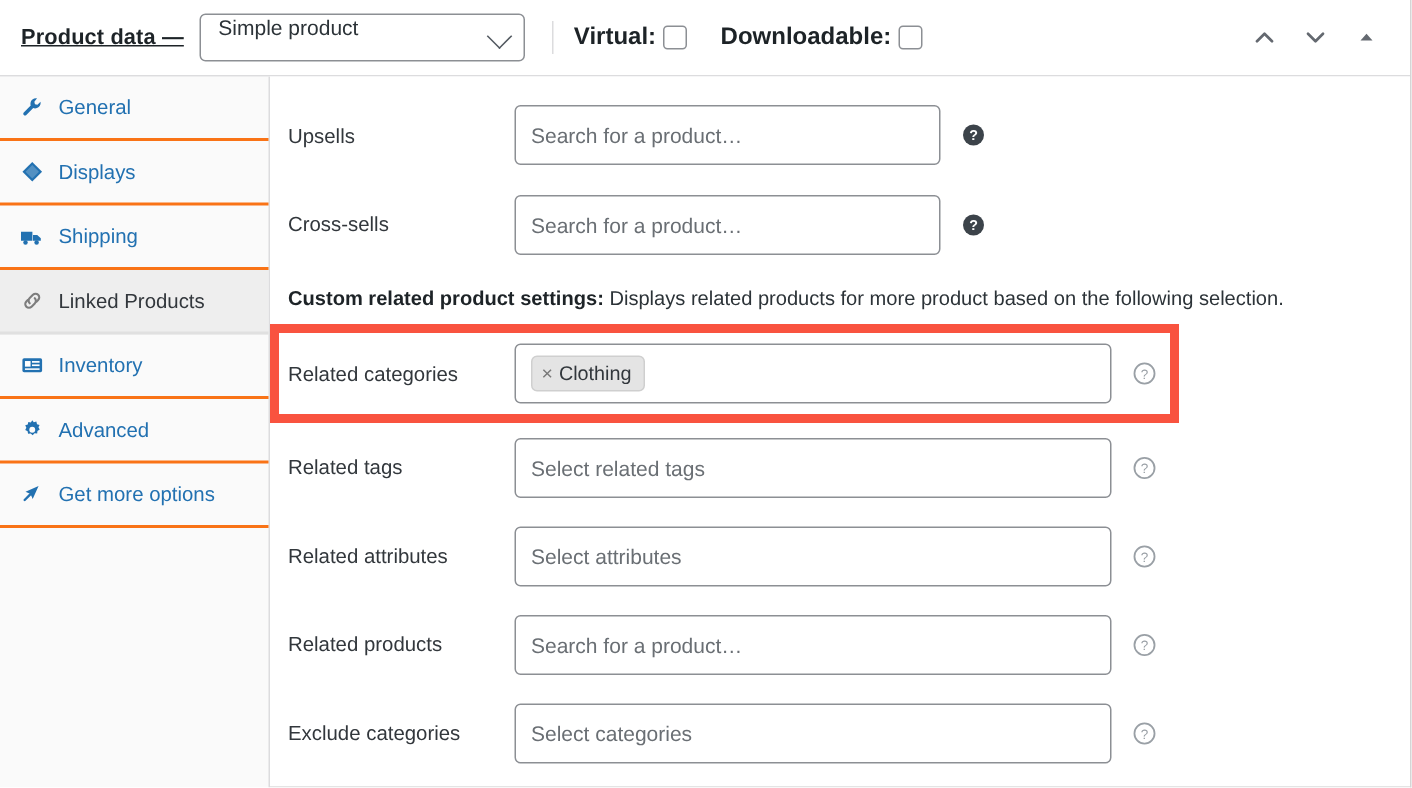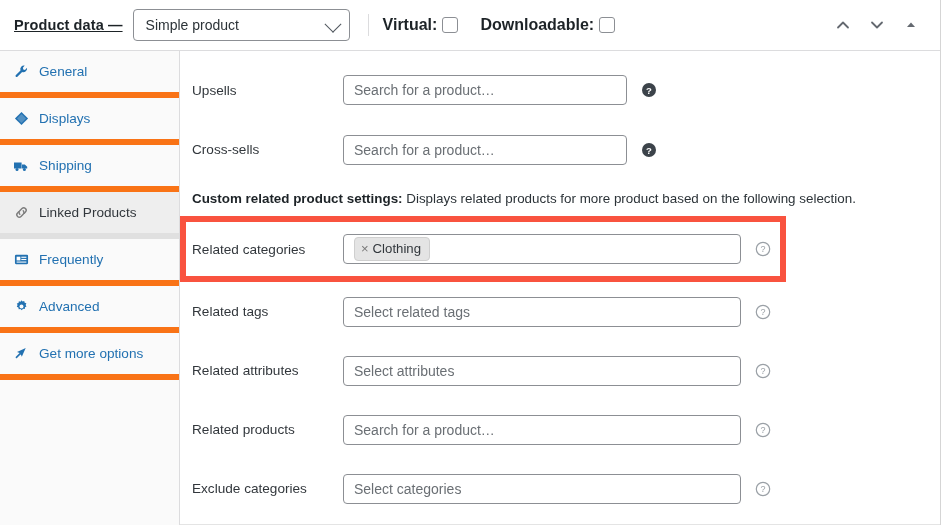--- a/index.html
+++ b/index.html
@@ -47,21 +47,21 @@
   }
   .type-select {
     position: relative;
     width: 217px;
     height: 32px;
     box-sizing: border-box;
     border: 1px solid #8c8f94;
     border-radius: 4px;
     background: #fff;
     display: flex;
-    align-items: center;
+    align-items: flex-start;
     padding: 0 30px 0 12px;
     font-size: 14px;
     color: #2c3338;
     cursor: pointer;
   }
   .type-select .chev {
     position: absolute;
     right: 10px;
     top: 50%;
     width: 11px;
@@ -126,21 +126,21 @@
     box-sizing: border-box;
     background: #fafafa;
     border-right: 1px solid #dcdcde;
     flex: 0 0 180px;
   }
   .side-item {
     display: flex;
     align-items: flex-start;
     box-sizing: border-box;
     padding: 11px 10px 11px 12px;
-    border-bottom: 6px solid #f97316;
+    border-bottom: 2px solid #f97316;
     font-size: 13.6px;
     color: #2271b1;
     cursor: pointer;
     line-height: 19px;
     min-height: 41px;
   }
   .side-item.active {
     background: #eeeeee;
     color: #32373c;
     border-bottom-color: #e0e0e0;
@@ -177,21 +177,21 @@
   .field-row.r-cross    { height: 57px; }
   .field-label {
     width: 151px;
     flex: 0 0 151px;
     font-size: 13.6px;
     color: #32373c;
     white-space: nowrap;
   }
   .field-input {
     box-sizing: border-box;
-    height: 30px;
+    height: 40px;
     border: 1px solid #8c8f94;
     border-radius: 4px;
     background: #fff;
     display: flex;
     align-items: center;
     padding: 0 10px;
     font-size: 14px;
     color: #646970;
     cursor: text;
   }
@@ -354,21 +354,21 @@
       <div class="side-item">
         <span class="side-icon">
           <svg width="15" height="15" viewBox="0 0 16 16" aria-hidden="true">
             <rect x="1" y="3" width="14" height="10" rx="1.2" fill="currentColor"></rect>
             <rect x="2.8" y="5" width="4" height="4" fill="#ffffff"></rect>
             <rect x="7.8" y="5" width="5.4" height="1.2" fill="#ffffff"></rect>
             <rect x="7.8" y="7.4" width="5.4" height="1.2" fill="#ffffff"></rect>
             <rect x="2.8" y="10.2" width="10.4" height="1.1" fill="#ffffff"></rect>
           </svg>
         </span>
-        <span class="side-label">Frequently</span>
+        <span class="side-label">Inventory</span>
       </div>
 
       <div class="side-item">
         <span class="side-icon">
           <svg width="15" height="15" viewBox="0 0 16 16" aria-hidden="true">
             <path d="M8 1.2l1.1 1.5 1.8-.5.5 1.8 1.8.6-.8 1.7.9 1.6-1.6.9-.2 1.9-1.9-.2-1.3 1.4-1.4-1.3-1.9.3-.3-1.9-1.7-.8.8-1.7-.8-1.7 1.8-.6.4-1.8 1.8.5z" fill="currentColor"></path>
             <circle cx="8" cy="8" r="2.1" fill="#fafafa"></circle>
           </svg>
         </span>
         <span class="side-label">Advanced</span>

